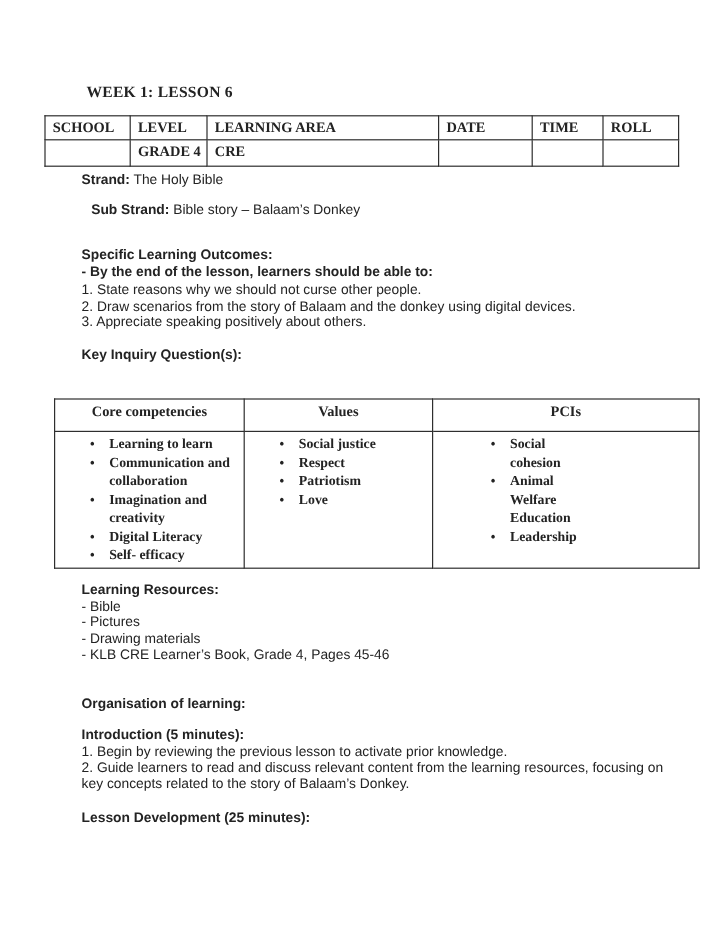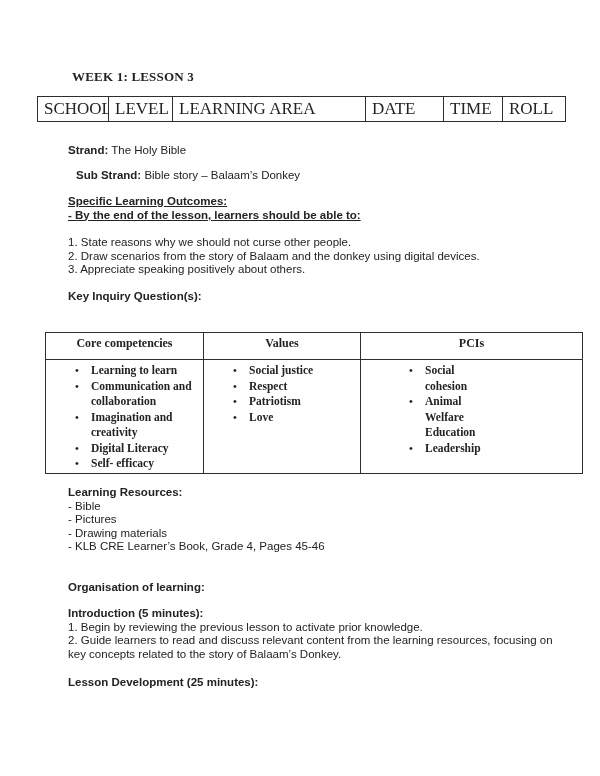--- a/index.html
+++ b/index.html
@@ -16,31 +16,31 @@
     left:72px;top:69px;
     font-family:"Liberation Serif", serif;
     font-weight:bold;font-size:13px;letter-spacing:.2px;
   }
   
   table{border-collapse:collapse;table-layout:fixed;}
   .info-table{left:37px;top:96px;width:528px;}
   .info-table td{
     border:1px solid #2e2e2e;
     font-family:"Liberation Serif", serif;
-    font-weight:normal;font-size:17px;
+    font-weight:bold;font-size:12px;
     padding:2px 6px;vertical-align:top;overflow:hidden;white-space:nowrap;
   }
   .info-table .r1 td{height:14px;}
   .info-table .r2 td{height:17px;}
   
   .body-block{font-size:11.5px;line-height:13.5px;}
   .bold{font-weight:bold;}
   .block-strand{left:68px;top:144px;}
   .block-substrand{left:76px;top:169px;}
-  .block-outcomes-head{left:68px;top:195px;text-decoration:underline;}
+  .block-outcomes-head{left:68px;top:207px;}
   .block-outcomes{left:68px;top:236px;width:500px;}
   .block-inquiry{left:68px;top:290px;}
   .block-resources{left:68px;top:486px;}
   .block-org{left:68px;top:581px;}
   .block-intro{left:68px;top:607px;width:500px;}
   .block-lessondev{left:68px;top:676px;}
   
   .comp-table{left:45px;top:332px;width:537px;}
   .comp-table th,.comp-table td{
     border:1px solid #2e2e2e;vertical-align:top;
@@ -53,40 +53,48 @@
   .t2-item .blt{width:16px;flex:0 0 16px;text-align:left;font-size:11px;}
   .pad-c1{padding-left:29px;}
   .pad-c2{padding-left:29px;}
   .pad-c3{padding-left:48px;}
   .wrap-core{max-width:118px;}
   .wrap-pci{max-width:64px;}
 </style>
 </head>
 <body>
 
-<div class="abs doc-title">WEEK 1: LESSON 3</div>
+<div class="abs doc-title">WEEK 1: LESSON 6</div>
 
 <table class="abs info-table">
   <colgroup>
     <col style="width:71px">
       <col style="width:64px">
       <col style="width:193px">
     <col style="width:78px">
       <col style="width:59px">
       <col style="width:63px">
   </colgroup>
   <tbody>
       <tr class="r1">
     <td>SCHOOL</td>
     <td>LEVEL</td>
     <td>LEARNING AREA</td>
     <td>DATE</td>
     <td>TIME</td>
     <td>ROLL</td>
   </tr>
+  <tr class="r2">
+    <td></td>
+    <td>GRADE 4</td>
+    <td>CRE</td>
+    <td></td>
+    <td></td>
+    <td></td>
+  </tr>
 </tbody>
   </table>
 
 <div class="abs body-block block-strand">
   <span class="bold">Strand:</span>
   <span>The Holy Bible</span>
 </div>
 
 <div class="abs body-block block-substrand">
   <span class="bold">Sub Strand:</span>

